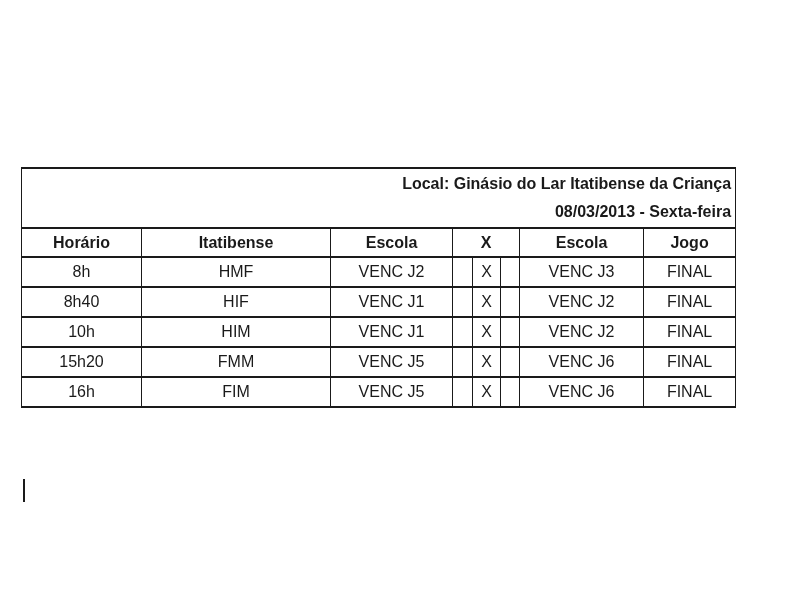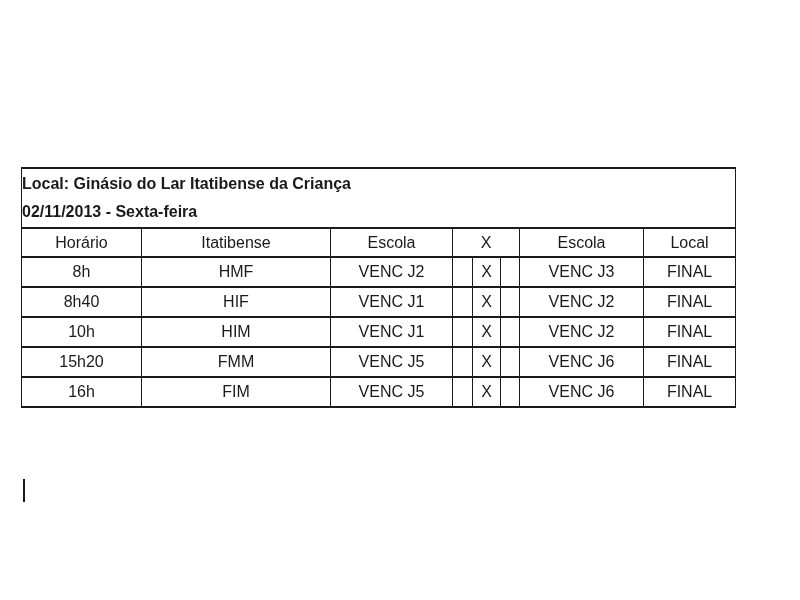--- a/index.html
+++ b/index.html
@@ -28,26 +28,26 @@
     padding: 0;
     text-align: center;
     vertical-align: middle;
     font-size: 16px;
     line-height: 1;
     overflow: hidden;
     white-space: nowrap;
   }
   tr.info-row td {
     height: 58px;
-    text-align: left;
+    text-align: right;
     padding-right: 4px;
     font-weight: bold;
   }
   .info-line { line-height: 28px; }
-  tr.header-row th { height: 27px; font-weight: normal; }
+  tr.header-row th { height: 27px; font-weight: bold; }
   tr.data-row td { height: 28px; font-weight: normal; }
   .caret {
     position: absolute;
     left: 23px; top: 479px;
     width: 2px; height: 23px;
     background: #1a1a1a;
   }
 </style>
 </head>
 <body>
@@ -61,30 +61,30 @@
       <col style="width:20px">
       <col style="width:28px">
       <col style="width:19px">
       <col style="width:124px">
       <col style="width:92px">
     </colgroup>
     <tbody>
       <tr class="info-row">
         <td colspan="8">
           <div class="info-line">Local: Ginásio do Lar Itatibense da Criança</div>
-          <div class="info-line">02/11/2013 - Sexta-feira</div>
+          <div class="info-line">08/03/2013 - Sexta-feira</div>
         </td>
       </tr>
       <tr class="header-row">
         <th>Horário</th>
         <th>Itatibense</th>
         <th>Escola</th>
         <th colspan="3">X</th>
         <th>Escola</th>
-        <th>Local</th>
+        <th>Jogo</th>
       </tr>
     <tr class="data-row">
     <td>8h</td>
     <td>HMF</td>
     <td>VENC J2</td>
     <td></td>
     <td>X</td>
     <td></td>
     <td>VENC J3</td>
     <td>FINAL</td>

